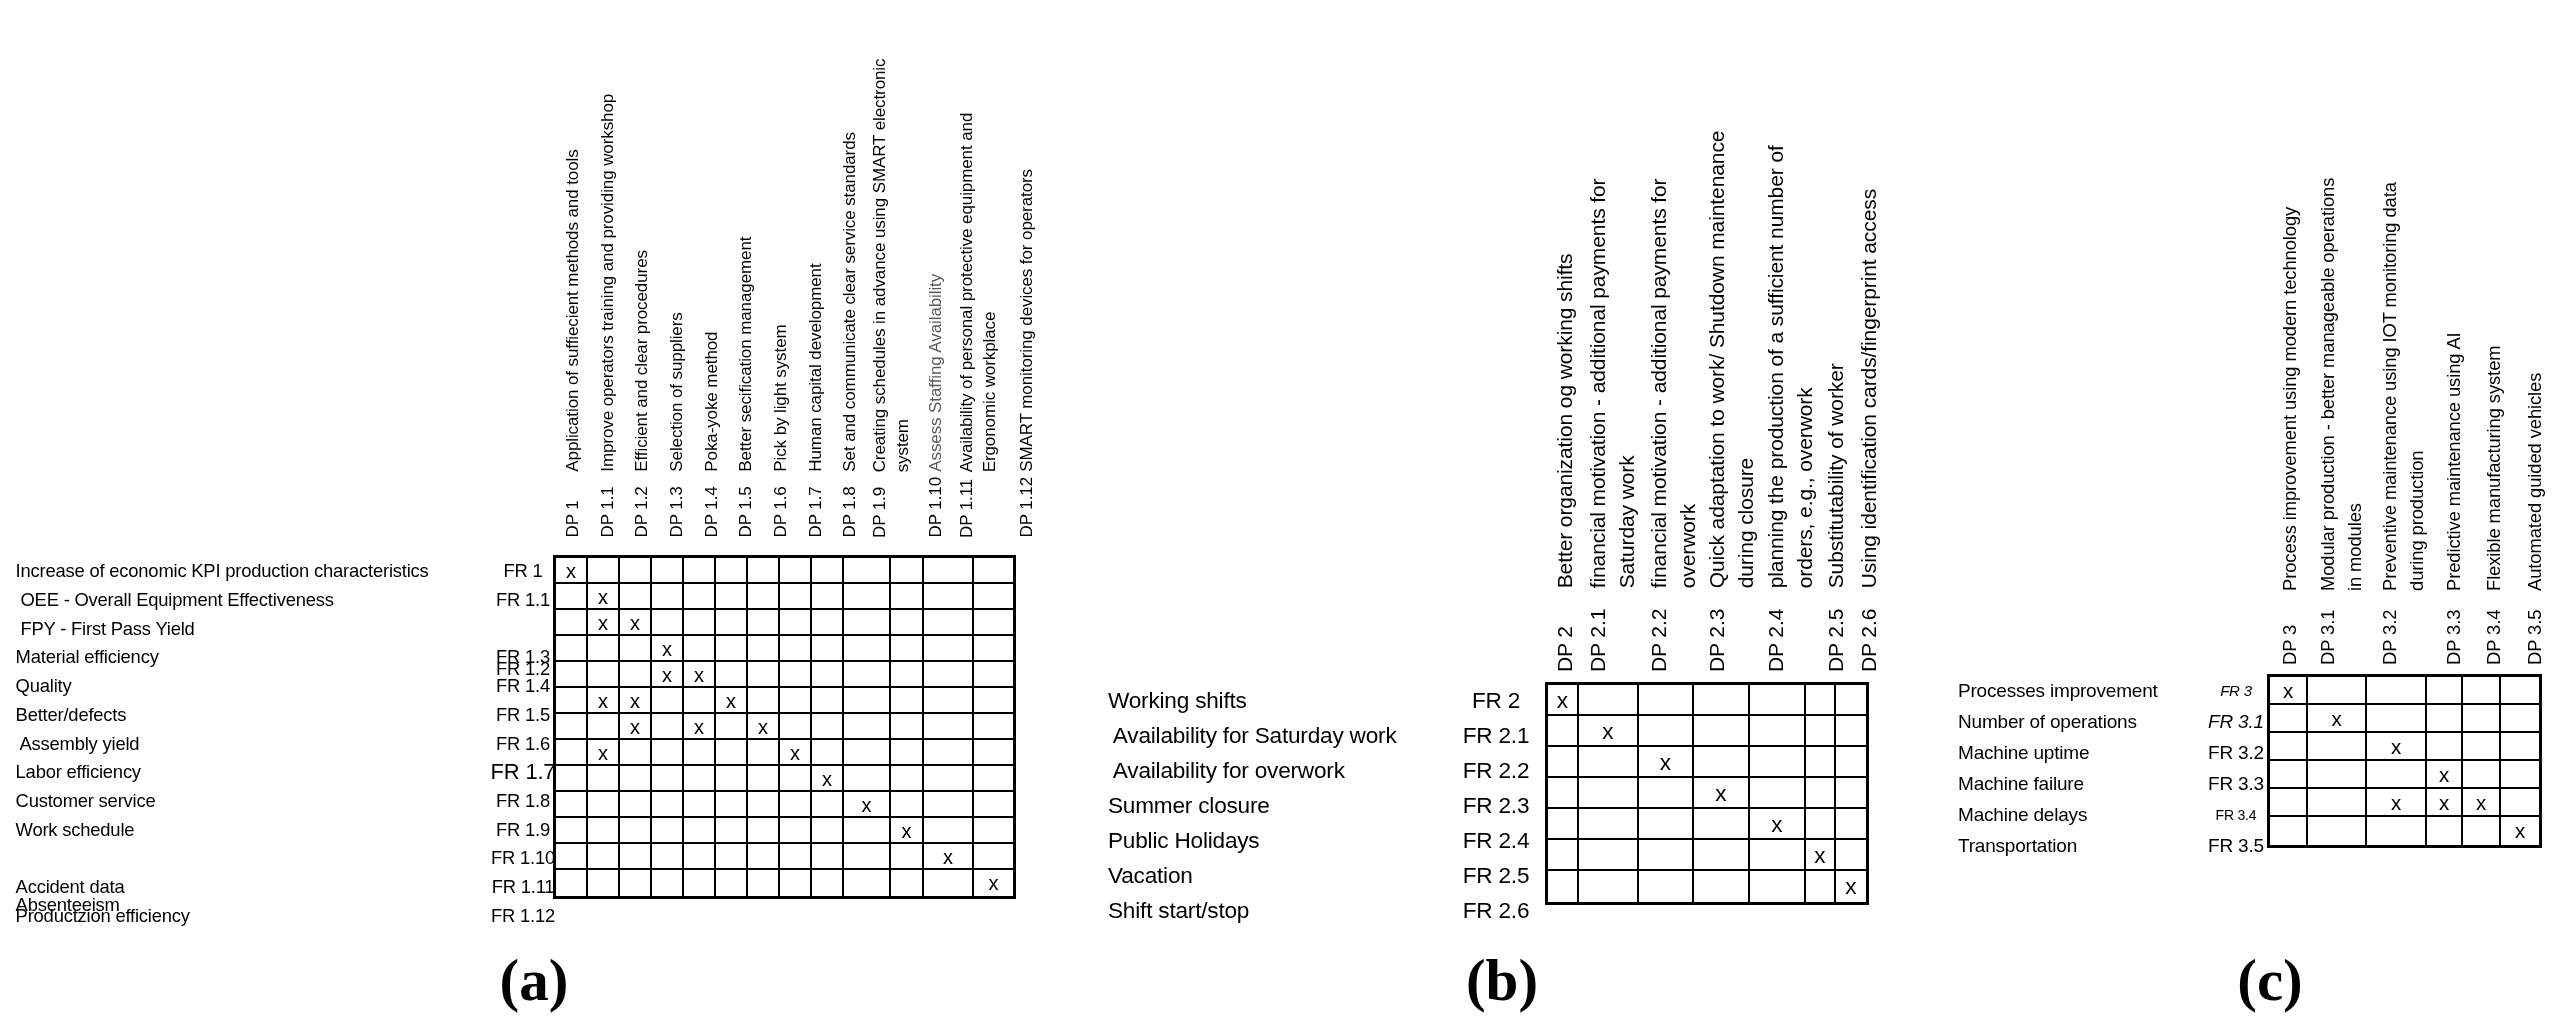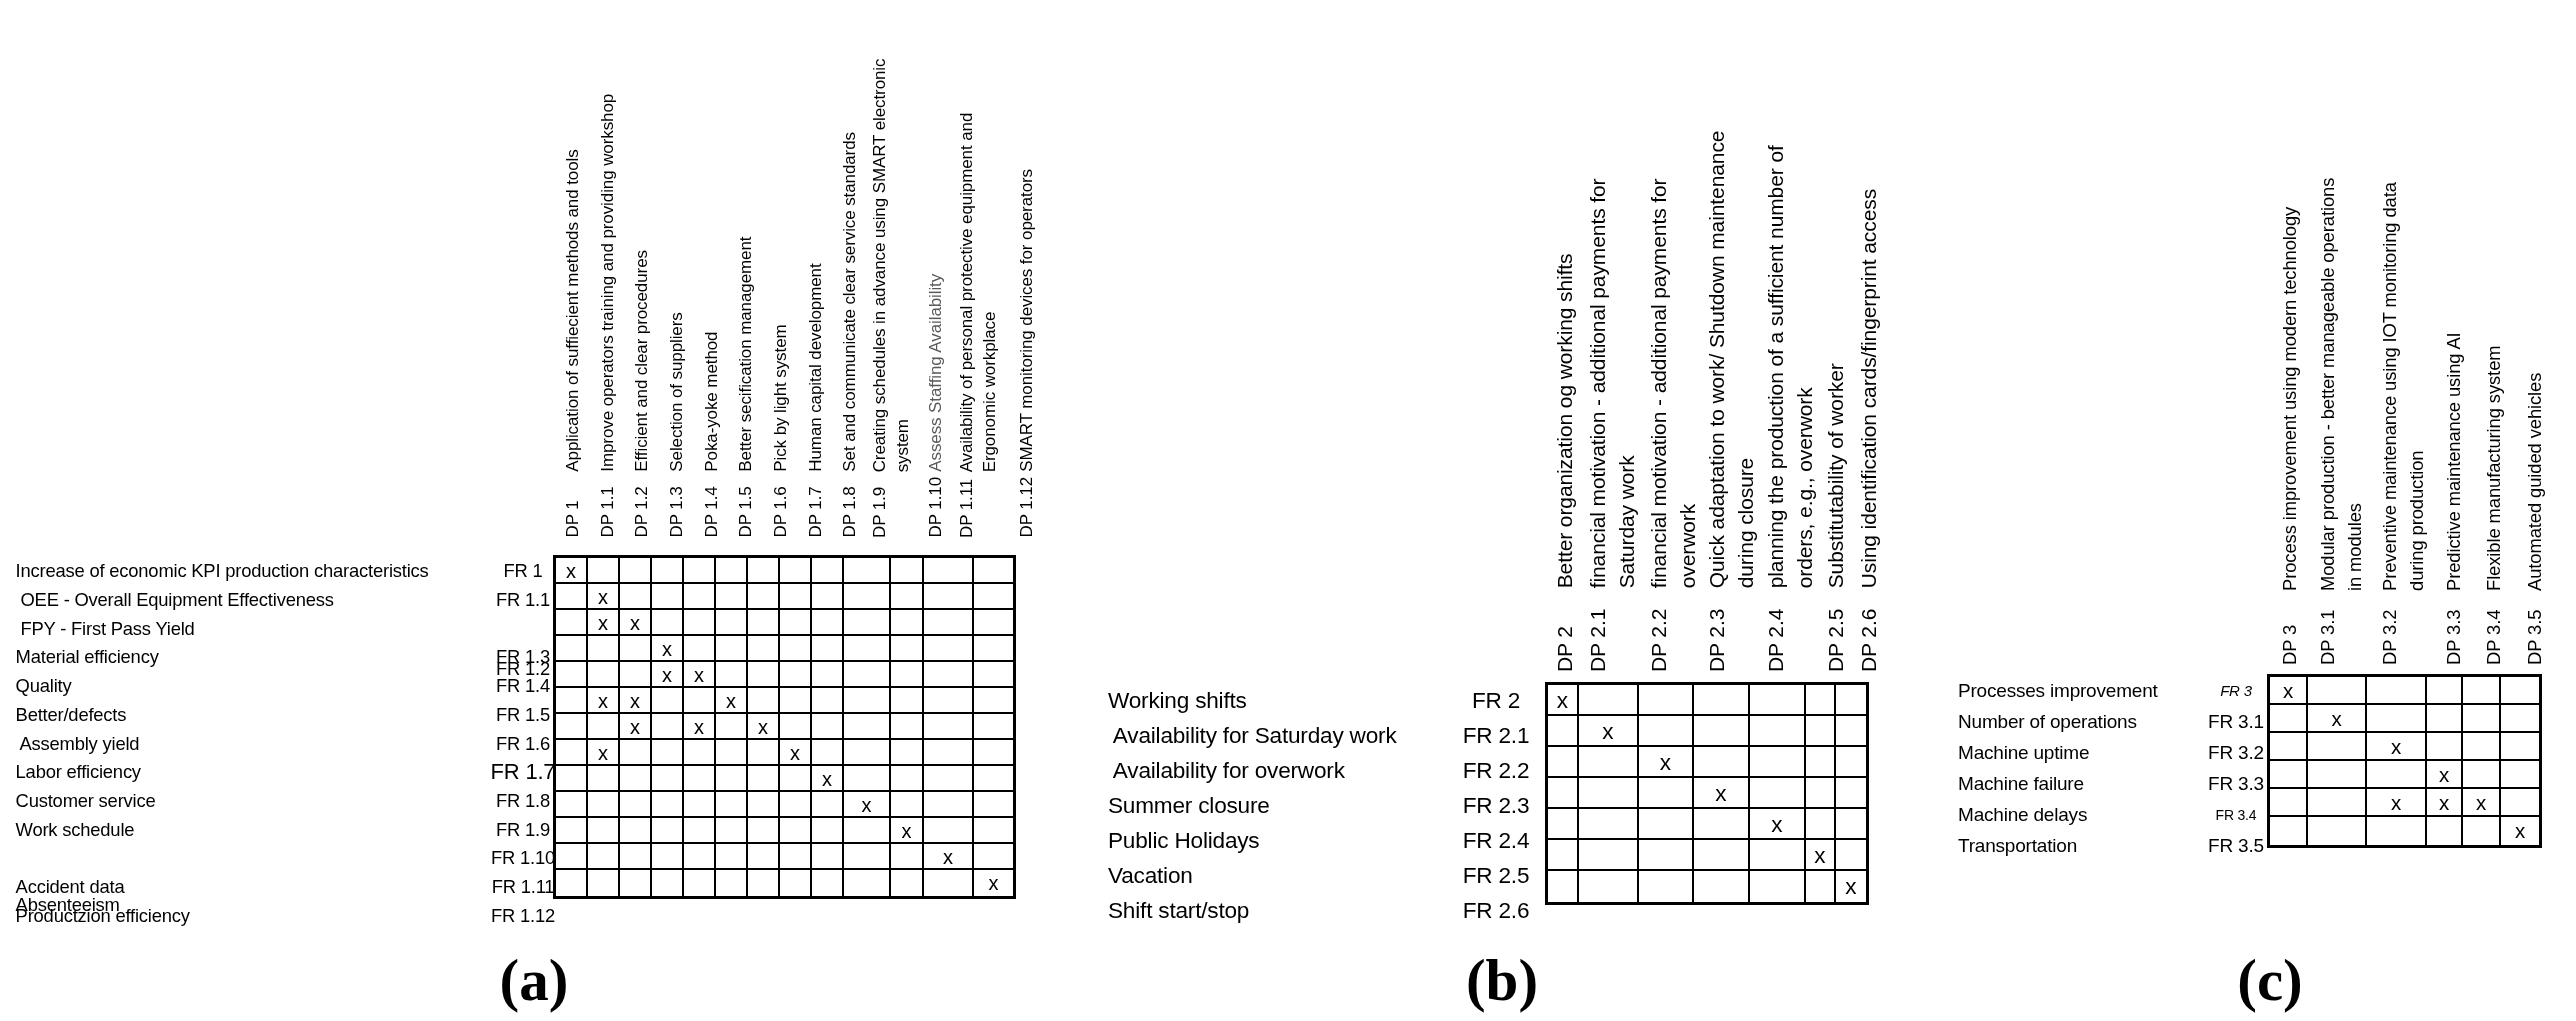--- a/index.html
+++ b/index.html
@@ -429,21 +429,21 @@
         <span class="hcode" style="width: 71px; margin-right: 12.7px;">DP 2.6</span>
         <span class="htext">
           <div>Using identification cards/fingerprint access</div>
         </span>
       </div>
     </div>
   <div class="matrix">
       <div class="row-label" style="left: 1958px; top: 677px; height: 31px; line-height: 28px; font-size: 19px;">Processes improvement</div>
       <div class="row-code" style="left: 2130px; width: 212px; top: 677px; height: 31px; line-height: 28px; font-size: 15px; font-style: italic;">FR 3</div>
       <div class="row-label" style="left: 1958px; top: 708px; height: 31px; line-height: 28px; font-size: 19px;">Number of operations</div>
-      <div class="row-code" style="left: 2130px; width: 212px; top: 708px; height: 31px; line-height: 28px; font-size: 19px;">FR 3.1</div>
+      <div class="row-code" style="left: 2130px; width: 212px; top: 708px; height: 31px; line-height: 28px; font-size: 19px; font-style: italic;">FR 3.1</div>
       <div class="row-label" style="left: 1958px; top: 739px; height: 31px; line-height: 28px; font-size: 19px;">Machine uptime</div>
       <div class="row-code" style="left: 2130px; width: 212px; top: 739px; height: 31px; line-height: 28px; font-size: 19px;">FR 3.2</div>
       <div class="row-label" style="left: 1958px; top: 770px; height: 31px; line-height: 28px; font-size: 19px;">Machine failure</div>
       <div class="row-code" style="left: 2130px; width: 212px; top: 770px; height: 31px; line-height: 28px; font-size: 19px;">FR 3.3</div>
       <div class="row-label" style="left: 1958px; top: 801px; height: 31px; line-height: 28px; font-size: 19px;">Machine delays</div>
       <div class="row-code" style="left: 2130px; width: 212px; top: 801px; height: 31px; line-height: 28px; font-size: 14px;">FR 3.4</div>
       <div class="row-label" style="left: 1958px; top: 832px; height: 31px; line-height: 28px; font-size: 19px;">Transportation</div>
       <div class="row-code" style="left: 2130px; width: 212px; top: 832px; height: 31px; line-height: 28px; font-size: 19px;">FR 3.5</div>
       <div class="grid" style="left: 2267px; top: 674px; grid-template-columns: 38px 59px 60px 36px 38px 38px; grid-auto-rows: 28px;">
         <div class="cell" style="line-height: 28px; font-size: 20.5px;">x</div>

